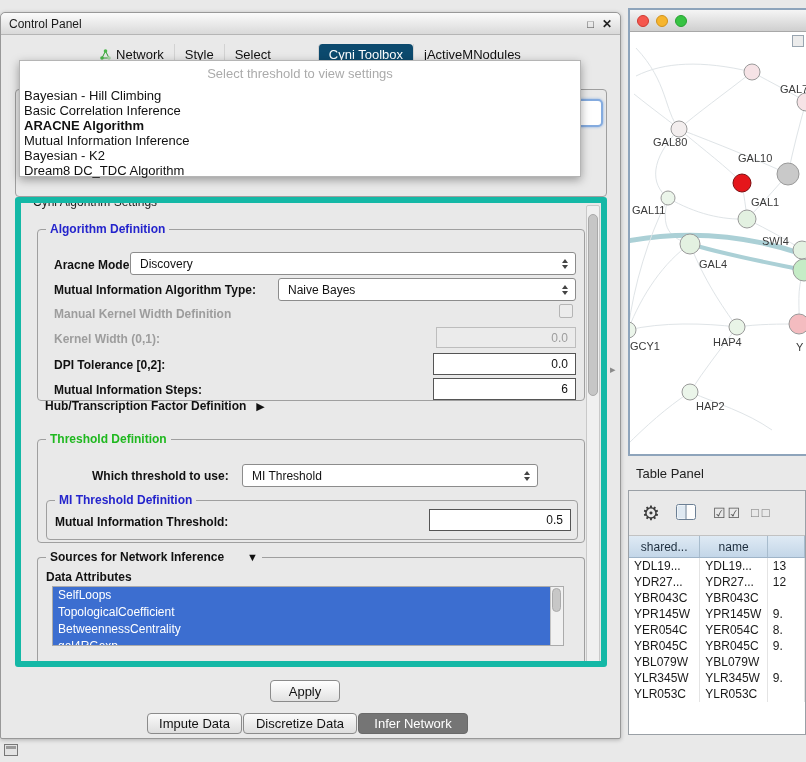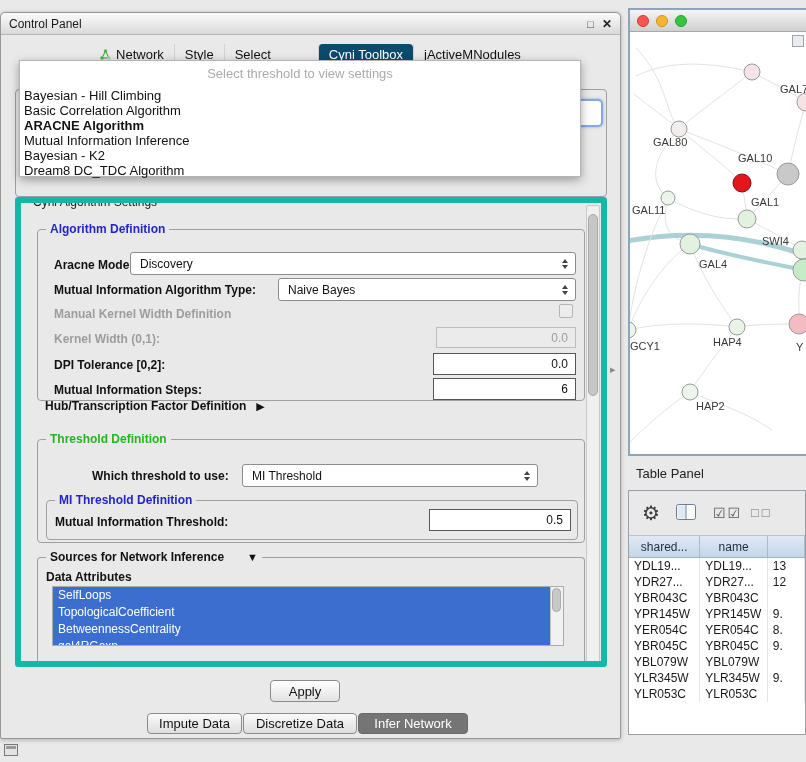--- a/index.html
+++ b/index.html
@@ -173,21 +173,21 @@
         </div>
       </div>
 
     <div class="group-fragment abs"></div>
     <div class="combo-fragment abs"></div>
 
     <div class="popup abs">
       <div class="popup-placeholder">Select threshold to view settings</div>
       <div id="popup-items">
           <div class="popup-item">Bayesian - Hill Climbing</div>
-          <div class="popup-item">Basic Correlation Algorithm</div>
+          <div class="popup-item">Basic Correlation Inference</div>
           <div class="popup-item sel">ARACNE Algorithm</div>
           <div class="popup-item">Mutual Information Inference</div>
           <div class="popup-item">Bayesian - K2</div>
           <div class="popup-item">Dream8 DC_TDC Algorithm</div>
         </div>
     </div>
 
     <div class="scrollpane">
       <span class="gtitle t-plain">Cyni Algorithm Settings</span>
 

